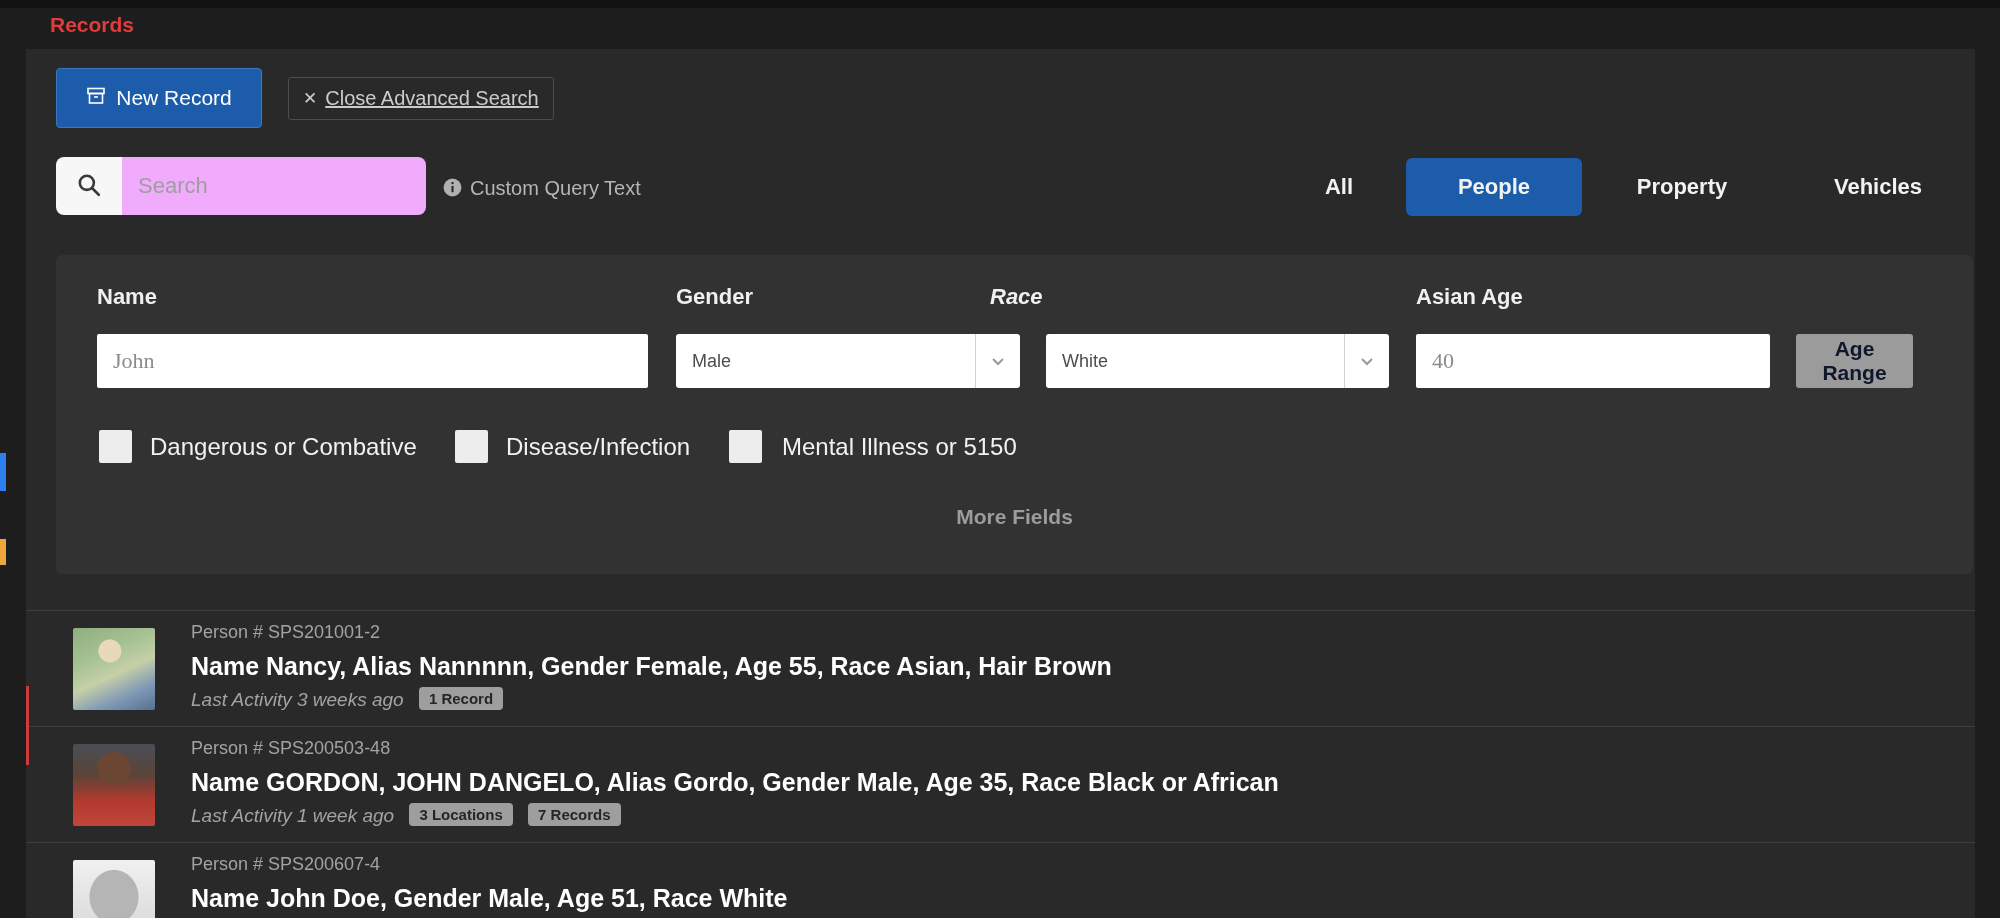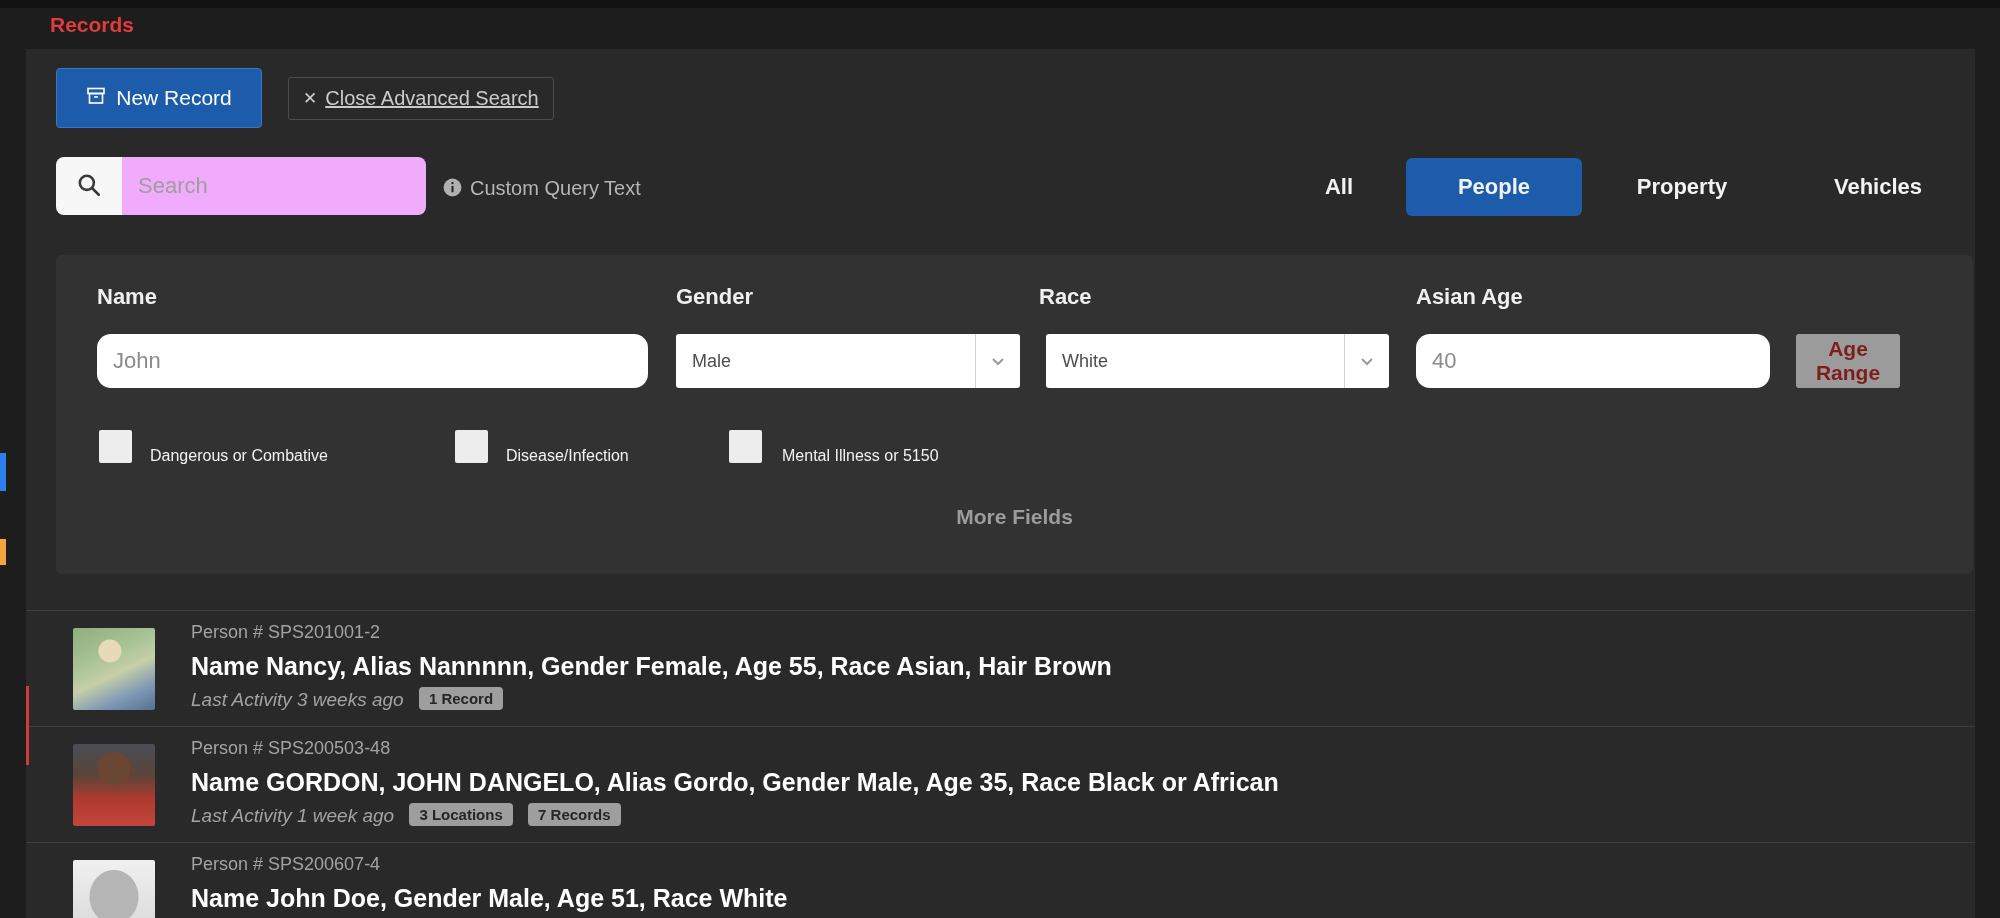--- a/index.html
+++ b/index.html
@@ -65,48 +65,48 @@
   .tab-people{left:1380px;width:176px;background:#1c5cab;border-radius:6px;}
   .tab-property{left:1596px;width:120px;}
   .tab-vehicles{left:1792px;width:120px;}
 
   
   .panel{
     position:absolute;left:30px;top:206px;width:1917px;height:319px;
     background:#323232;border-radius:6px;
   }
   .flabel{position:absolute;top:29px;font-size:22px;font-weight:600;color:#f0f0f0;}
-  .l-name{left:41px;} .l-gender{left:620px;} .l-race{left:983px;} .l-fromage{left:1360px;}
+  .l-name{left:41px;} .l-gender{left:620px;} .l-race{left:934px;font-style:italic;} .l-fromage{left:1360px;}
 
   .field{
     position:absolute;top:79px;height:54px;background:#fff;border:none;
-    border-radius:14px;font-size:22px;padding:0 16px;color:#8b8b8b;
-    box-sizing:border-box;font-family:Liberation Sans, sans-serif;outline:none;
+    border-radius:2px;font-size:22px;padding:0 16px;color:#8b8b8b;
+    box-sizing:border-box;font-family:Liberation Serif, serif;outline:none;
   }
   .f-name{left:41px;width:551px;}
   .f-age{left:1360px;width:354px;}
 
   .select{
     position:absolute;top:79px;height:54px;background:#fff;border-radius:3px;
     display:flex;align-items:center;cursor:pointer;box-sizing:border-box;
   }
   .f-gender{left:620px;width:344px;}
   .f-race{left:990px;width:343px;}
   .sel-val{flex:1;padding-left:16px;font-size:18px;color:#4d4d4d;}
   .sel-chev{width:44px;height:100%;border-left:1px solid #d2d2d2;display:flex;align-items:center;justify-content:center;}
 
   .age-range{
-    position:absolute;left:1740px;top:79px;width:104px;height:54px;
-    background:#9b9b9b;border:none;border-radius:3px;color:#7f1d1d;
+    position:absolute;left:1740px;top:79px;width:117px;height:54px;
+    background:#9b9b9b;border:none;border-radius:3px;color:#0f172a;
     font-size:21px;font-weight:600;font-family:inherit;cursor:pointer;
   }
 
   .cb{position:absolute;top:175px;width:33px;height:33px;background:#ededed;border-radius:2px;cursor:pointer;}
   .cb1{left:43px;} .cb2{left:399px;} .cb3{left:673px;}
-  .cbl{position:absolute;top:192px;font-size:16px;color:#f2f2f2;}
+  .cbl{position:absolute;top:178px;font-size:24px;color:#f2f2f2;}
   .cbl1{left:94px;} .cbl2{left:450px;} .cbl3{left:726px;}
 
   .more-fields{
     position:absolute;top:250px;left:0;width:100%;text-align:center;
     font-size:21px;font-weight:bold;color:#9c9c9c;cursor:pointer;
   }
 
   
   .results{position:absolute;left:0;top:561px;width:1949px;}
   .row{position:relative;height:116px;border-top:1px solid #3e3e3e;cursor:pointer;box-sizing:border-box;}

